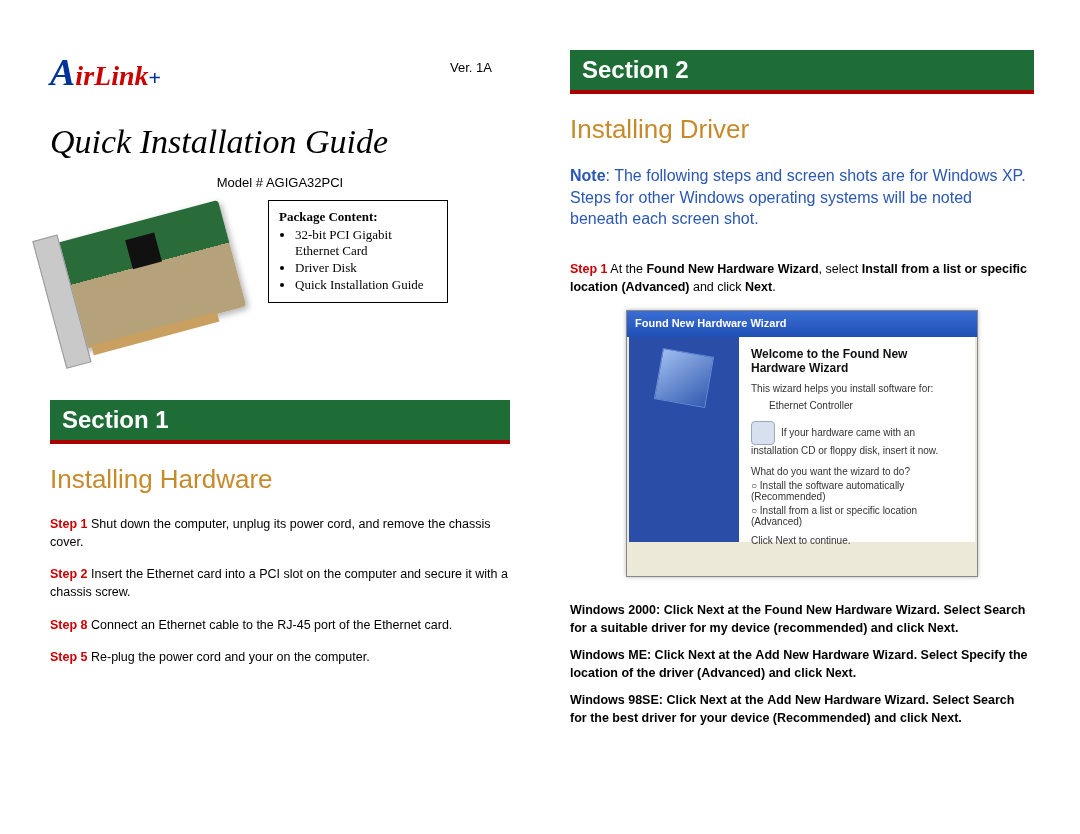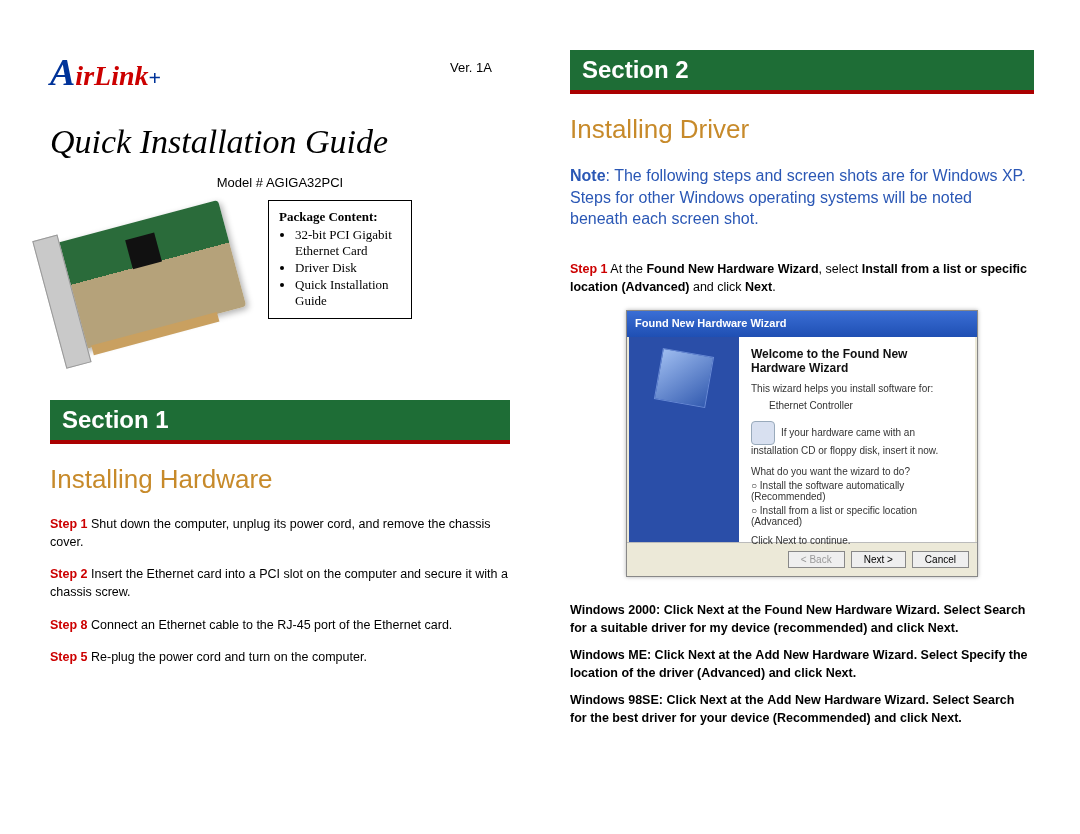--- a/index.html
+++ b/index.html
@@ -56,21 +56,21 @@
   .pci-card::after {
     content: ""; position: absolute; left: 10px; bottom: -8px;
     width: 130px; height: 10px; background: #c9a060;
   }
   .chip { position:absolute; width:30px;height:30px; background:#111; top:15px; left:70px; }
   .pkg-box {
     border: 1px solid #000;
     padding: 8px 10px;
     font-family: "Times New Roman", serif;
     font-size: 13px;
-    width: 144px;
+    width: 180px;
     box-sizing: border-box;
   }
   .pkg-box .pkg-title { font-weight: bold; margin-bottom: 2px; }
   .pkg-box ul { margin: 0; padding-left: 16px; }
   .pkg-box li { margin: 1px 0; }
   .section-bar {
     background: #1e6d36;
     color: #fff;
     font-size: 24px;
     font-weight: bold;
@@ -144,21 +144,21 @@
       </ul>
     </div>
   </div>
 
   <div class="section-bar">Section 1</div>
   <div class="subheading">Installing Hardware</div>
 
   <div class="step"><span class="label">Step 1</span> <span>Shut down the computer, unplug its power cord, and remove the chassis cover.</span></div>
   <div class="step"><span class="label">Step 2</span> <span>Insert the Ethernet card into a PCI slot on the computer and secure it with a chassis screw.</span></div>
   <div class="step"><span class="label">Step 8</span> <span>Connect an Ethernet cable to the RJ-45 port of the Ethernet card.</span></div>
-  <div class="step"><span class="label">Step 5</span> <span>Re-plug the power cord and turn on the computer.</span></div>
+  <div class="step"><span class="label">Step 5</span> <span>Re-plug the power cord and your on the computer.</span></div>
 </div>
 
 <div class="col col-right">
   <div class="section-bar">Section 2</div>
   <div class="subheading">Installing Driver</div>
 
   <div class="note">
     <b>Note</b><span>: The following steps and screen shots are for Windows XP. Steps for other Windows operating systems will be noted beneath each screen shot.</span>
   </div>
 
@@ -176,25 +176,20 @@
         <h4>Welcome to the Found New Hardware Wizard</h4>
         <div>This wizard helps you install software for:</div>
         <div style="margin:6px 0 10px 18px">Ethernet Controller</div>
         <div style="margin-bottom:10px"><span class="hw-icon"></span><span>If your hardware came with an installation CD or floppy disk, insert it now.</span></div>
         <div>What do you want the wizard to do?</div>
         <div class="radio">Install the software automatically (Recommended)</div>
         <div class="radio">Install from a list or specific location (Advanced)</div>
         <div style="margin-top:8px">Click Next to continue.</div>
       </div>
     </div>
-    <div class="footer">
-      <div class="btn disabled">&lt; Back</div>
-      <div class="btn">Next &gt;</div>
-      <div class="btn">Cancel</div>
-    </div>
   </div>
 
   <div class="osnote">
     <b>Windows 2000</b><span>: Click </span><b>Next</b><span> at the </span><b>Found New Hardware Wizard</b><span>. Select </span><b>Search for a suitable driver for my device (recommended)</b><span> and click </span><b>Next</b><span>.</span>
   </div>
   <div class="osnote">
     <b>Windows ME</b><span>: Click </span><b>Next</b><span> at the </span><b>Add New Hardware Wizard</b><span>. Select </span><b>Specify the location of the driver (Advanced)</b><span> and click </span><b>Next</b><span>.</span>
   </div>
   <div class="osnote">
     <b>Windows 98SE</b><span>: Click </span><b>Next</b><span> at the </span><b>Add New Hardware Wizard</b><span>. Select </span><b>Search for the best driver for your device (Recommended)</b><span> and click </span><b>Next</b><span>.</span>

